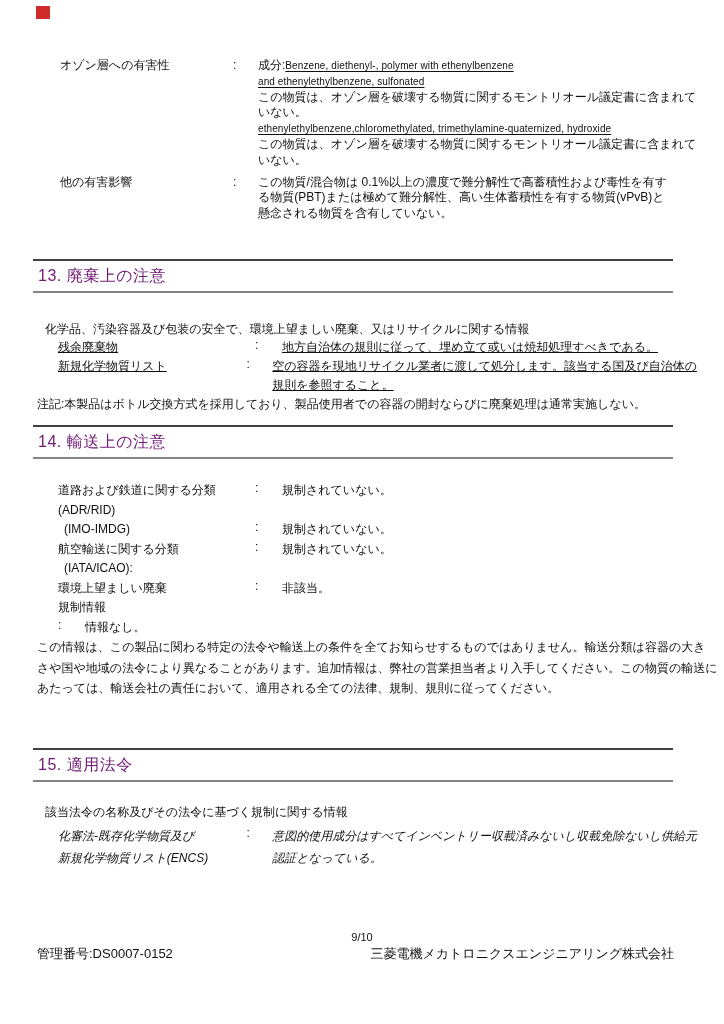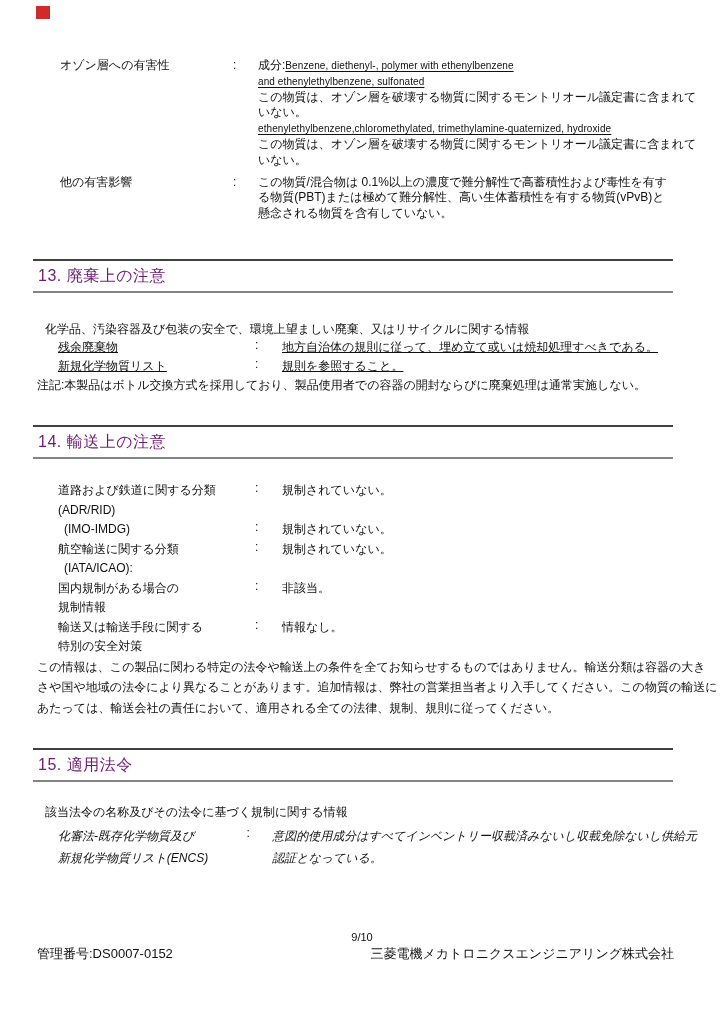--- a/index.html
+++ b/index.html
@@ -95,20 +95,21 @@
           <div class="kv-value">
             <div class="kv-line">地方自治体の規則に従って、埋め立て或いは焼却処理すべきである。</div>
           </div>
         </div>
         <div class="kv-row">
           <div class="kv-label">
             <div class="kv-line">新規化学物質リスト</div>
           </div>
           <div class="kv-colon">:</div>
           <div class="kv-value">
+            <div class="kv-line">空の容器を現地リサイクル業者に渡して処分します。該当する国及び自治体の</div>
             <div class="kv-line">規則を参照すること。</div>
           </div>
         </div>
       </div>
     <div class="note">注記:本製品はボトル交換方式を採用しており、製品使用者での容器の開封ならびに廃棄処理は通常実施しない。</div>
   </div>
 
   <div class="abs sec-hd" style="top:425px">
     <div class="rule"></div>
     <div class="sec-title">14. 輸送上の注意</div>
@@ -140,33 +141,29 @@
             <div class="kv-line">航空輸送に関する分類</div>
             <div class="kv-line indent">(IATA/ICAO):</div>
           </div>
           <div class="kv-colon">:</div>
           <div class="kv-value">
             <div class="kv-line">規制されていない。</div>
           </div>
         </div>
         <div class="kv-row">
           <div class="kv-label">
-            <div class="kv-line">国内規制がある場合の</div>
+            <div class="kv-line">環境上望ましい廃棄</div>
             <div class="kv-line">規制情報</div>
           </div>
           <div class="kv-colon">:</div>
           <div class="kv-value">
             <div class="kv-line">非該当。</div>
           </div>
         </div>
         <div class="kv-row">
-          <div class="kv-label">
-            <div class="kv-line">輸送又は輸送手段に関する</div>
-            <div class="kv-line">特別の安全対策</div>
-          </div>
           <div class="kv-colon">:</div>
           <div class="kv-value">
             <div class="kv-line">情報なし。</div>
           </div>
         </div>
       </div>
     <div id="s14-paragraph">
         <div class="para-line">この情報は、この製品に関わる特定の法令や輸送上の条件を全てお知らせするものではありません。輸送分類は容器の大き</div>
         <div class="para-line">さや国や地域の法令により異なることがあります。追加情報は、弊社の営業担当者より入手してください。この物質の輸送に</div>
         <div class="para-line">あたっては、輸送会社の責任において、適用される全ての法律、規制、規則に従ってください。</div>

